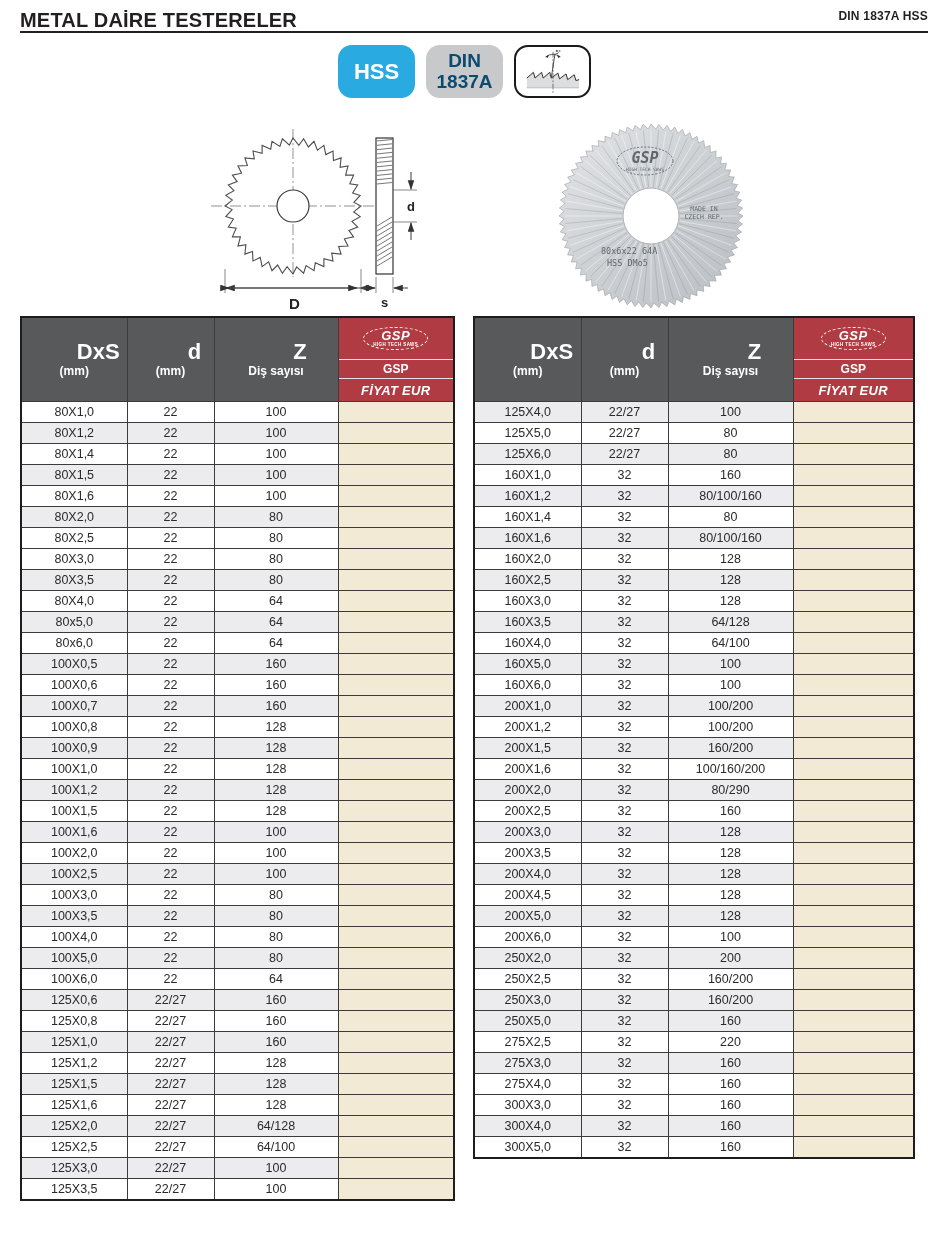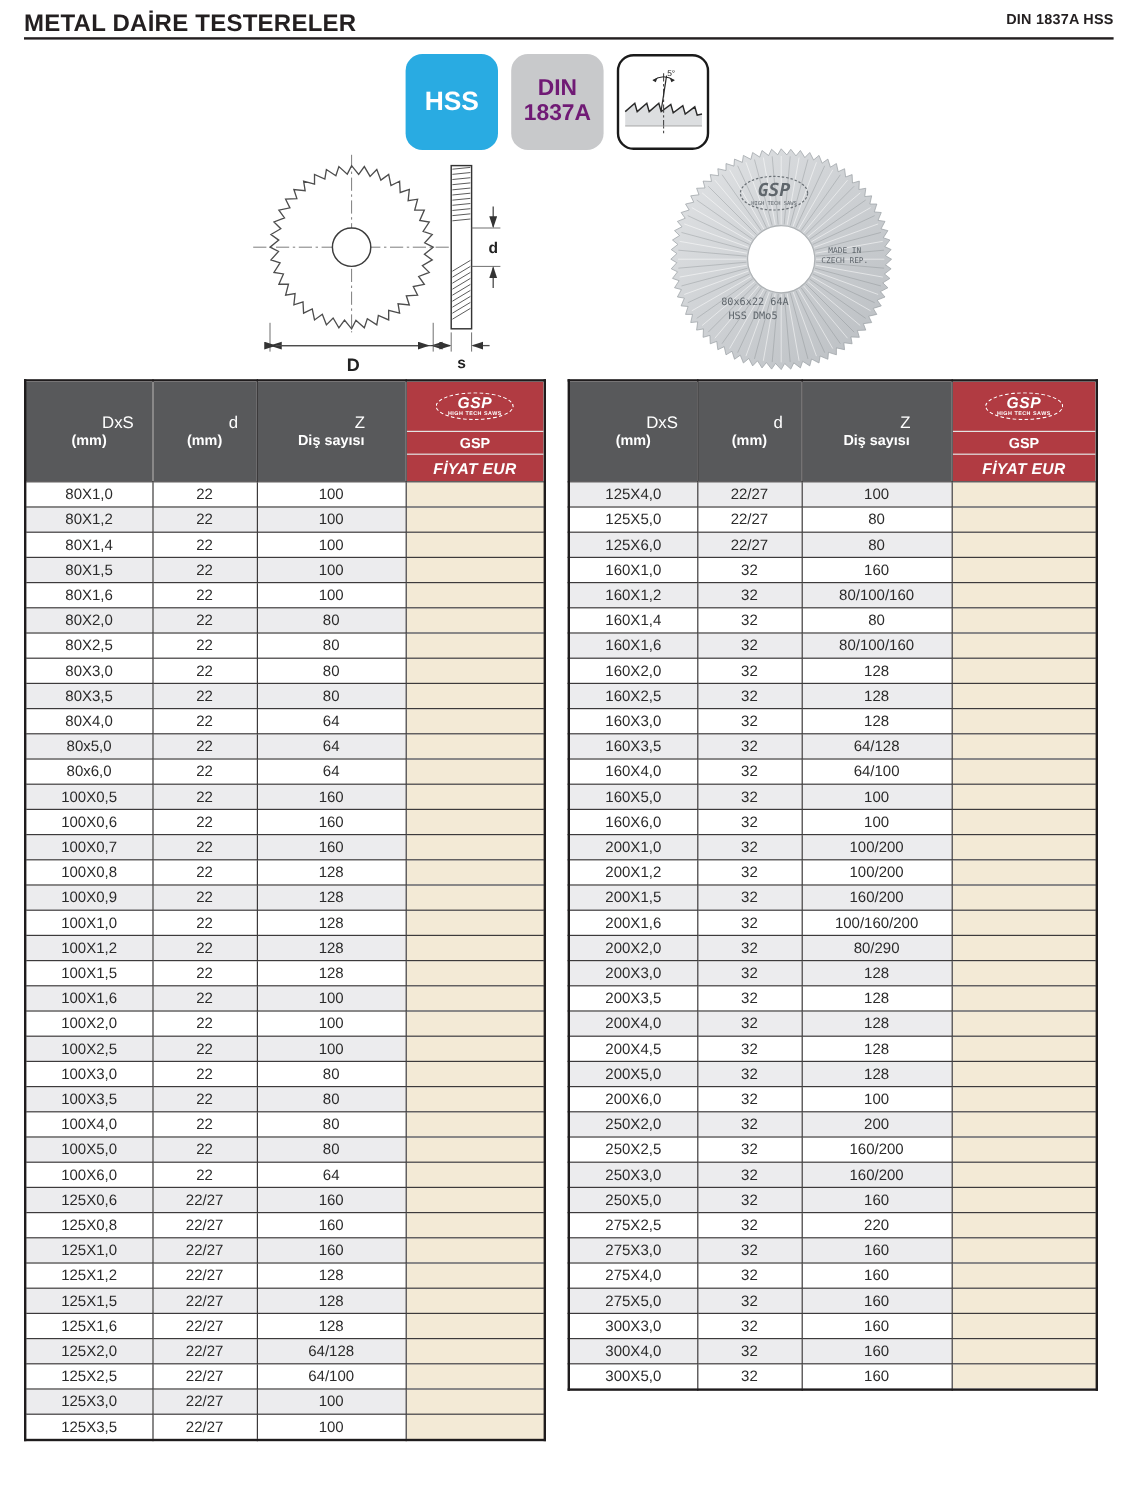--- a/index.html
+++ b/index.html
@@ -11,44 +11,44 @@
   }
 
   
   .page-head { position:absolute; left:20px; top:9px; width:908px; }
   .page-head .ttl-left  { float:left;  font-size:20px; font-weight:bold; letter-spacing:.2px; }
   .page-head .ttl-right { float:right; font-size:12px; font-weight:bold; letter-spacing:.2px; }
   .head-rule { position:absolute; left:20px; top:31px; width:908px; height:2px; background:#231f20; }
 
   
   .badges { position:absolute; left:338px; top:45px; display:flex; gap:11px; }
-  .badge { width:77px; height:80px; border-radius:14px;
+  .badge { width:77px; height:53px; border-radius:14px;
            display:flex; flex-direction:column; align-items:center; justify-content:center; }
   .badge-hss { background:#29abe2; color:#fff; font-size:22px; font-weight:bold; }
-  .badge-din { background:#c8c9cb; color:#701a75; font-size:19px; font-weight:bold; line-height:1.08; text-align:left; }
+  .badge-din { background:#c8c9cb; color:#0c4a6e; font-size:19px; font-weight:bold; line-height:1.08; text-align:left; }
   .badge-tooth { background:#fff; border:2.5px solid #1a1a1a; }
   .badge-tooth svg { display:block; }
 
   
   .fig-drawing { position:absolute; left:183px; top:127px; }
   .fig-photo   { position:absolute; left:541px; top:121px; }
   svg text.dim { font-family:"Liberation Sans",sans-serif; font-weight:bold; fill:#222; }
   svg .line    { stroke:#4d4d4d; fill:none; stroke-width:1.1; }
   svg .thin    { stroke:#6a6a6a; fill:none; stroke-width:.8; }
   svg .cl      { stroke:#777; stroke-width:.8; stroke-dasharray:11 3 2 3; fill:none; }
   svg text.etch { fill:#5f666c; font-family:"DejaVu Sans Mono", monospace; }
 
   
   .twrap { position:absolute; top:316px; }
   .twrap.left  { left:20px;  }
   .twrap.right { left:473px; }
   table.spec { border-collapse:collapse; table-layout:fixed; border:2px solid #1f1c1d; }
   table.spec th, table.spec td { border:1px solid #3c3a3b; overflow:hidden; }
   table.spec thead th { background:#58595b; color:#fff; text-align:center; vertical-align:middle; height:83px; padding:0; }
-  .hd-main  { font-size:14px; font-weight:normal; line-height:1.1;margin-left:48px; }
+  .hd-main  { font-size:22px; font-weight:bold; line-height:1.1;margin-left:48px; }
   .hd-sub   { font-size:12px; font-weight:bold; line-height:1.2; }
   th.price-th { padding:0; }
   .price-head { display:flex; flex-direction:column; height:83px; background:#b13b42; color:#fff; }
   .ph-logo  { flex:0 0 42px; display:flex; align-items:center; justify-content:center; border-bottom:1px solid #e3e3e3; }
   .ph-brand { flex:0 0 19px; display:flex; align-items:center; justify-content:center; border-bottom:1px solid #e3e3e3; font-size:12px; font-weight:bold; }
   .ph-label { flex:1 1 auto; display:flex; align-items:center; justify-content:center; font-size:13px; font-weight:bold; letter-spacing:.3px;font-style:italic; }
   .gsp-emblem { border:1px dashed #fff; border-radius:50%; padding:1px 9px 2px 9px; text-align:center; }
   .gsp-emblem .e1 { font-size:13px; font-weight:bold; font-style:italic; letter-spacing:.5px; line-height:1; display:block; }
   .gsp-emblem .e2 { font-size:4.5px; letter-spacing:.4px; line-height:1; display:block; margin-top:1px; }
   table.spec tbody td { height:21px; font-size:12.5px; text-align:center; color:#2a2a2a; padding:0 2px; }
@@ -654,20 +654,26 @@
           <td>32</td>
           <td>100/160/200</td>
           <td class="price"></td>
         </tr>
         <tr class="g">
           <td>200X2,0</td>
           <td>32</td>
           <td>80/290</td>
           <td class="price"></td>
         </tr>
+        <tr class="w">
+          <td>200X2,5</td>
+          <td>32</td>
+          <td>160</td>
+          <td class="price"></td>
+        </tr>
         <tr class="g">
           <td>200X3,0</td>
           <td>32</td>
           <td>128</td>
           <td class="price"></td>
         </tr>
         <tr class="w">
           <td>200X3,5</td>
           <td>32</td>
           <td>128</td>
@@ -728,26 +734,20 @@
           <td class="price"></td>
         </tr>
         <tr class="g">
           <td>275X3,0</td>
           <td>32</td>
           <td>160</td>
           <td class="price"></td>
         </tr>
         <tr class="w">
           <td>275X4,0</td>
-          <td>32</td>
-          <td>160</td>
-          <td class="price"></td>
-        </tr>
-        <tr class="g">
-          <td>275X5,0</td>
           <td>32</td>
           <td>160</td>
           <td class="price"></td>
         </tr>
         <tr class="w">
           <td>300X3,0</td>
           <td>32</td>
           <td>160</td>
           <td class="price"></td>
         </tr>

